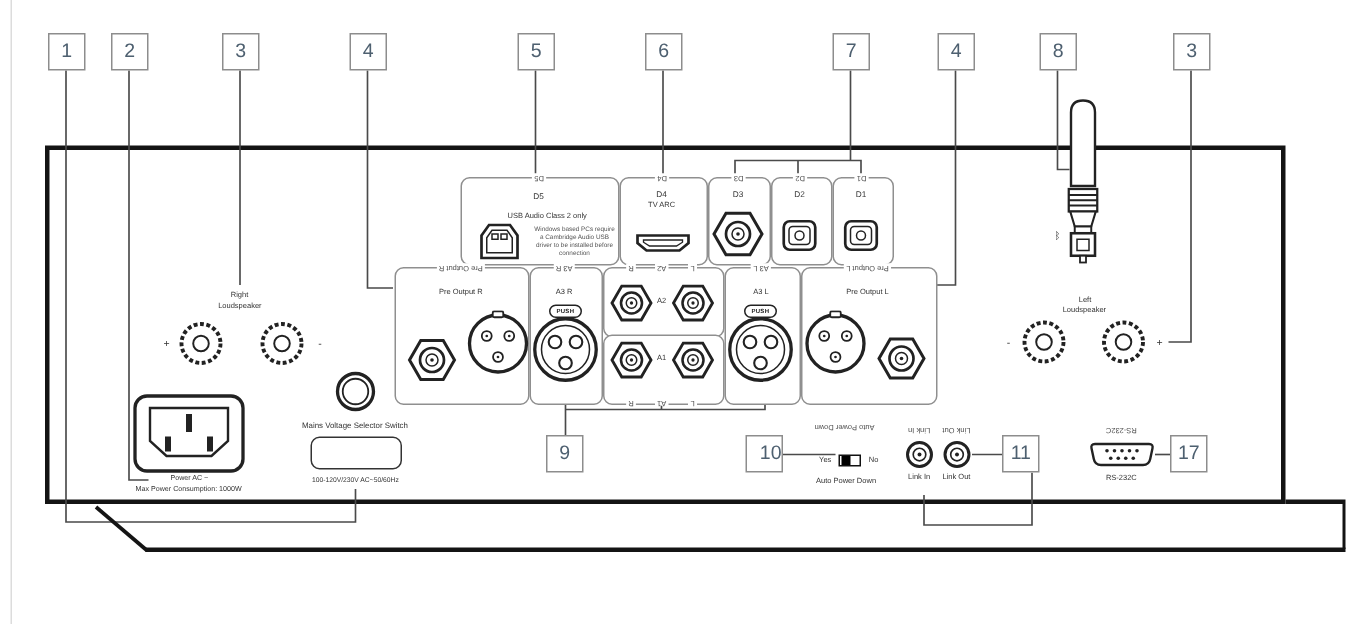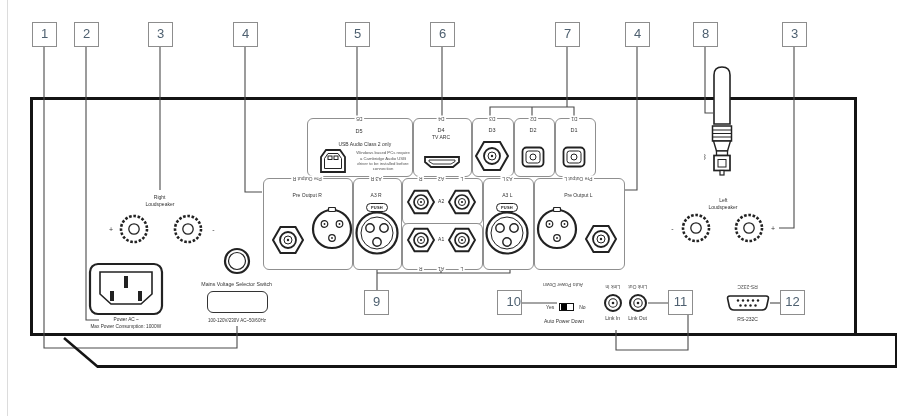--- a/index.html
+++ b/index.html
@@ -467,14 +467,14 @@
   <div class="co" style="left:233px;top:22px;">4</div>
   <div class="co" style="left:345px;top:22px;">5</div>
   <div class="co" style="left:430px;top:22px;">6</div>
   <div class="co" style="left:555px;top:22px;">7</div>
   <div class="co" style="left:625px;top:22px;">4</div>
   <div class="co" style="left:693px;top:22px;">8</div>
   <div class="co" style="left:782px;top:22px;">3</div>
   <div class="co" style="left:364px;top:290px;">9</div>
   <div class="co" style="left:497px;top:290px;text-align:right;">10</div>
   <div class="co" style="left:668px;top:290px;">11</div>
-  <div class="co" style="left:780px;top:290px;">12</div>
+  <div class="co" style="left:780px;top:290px;">17</div>
 </div>
 
 </body></html>

